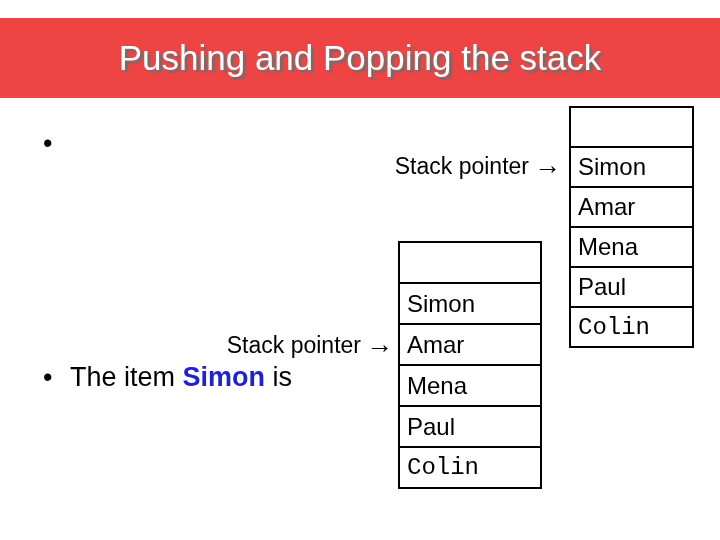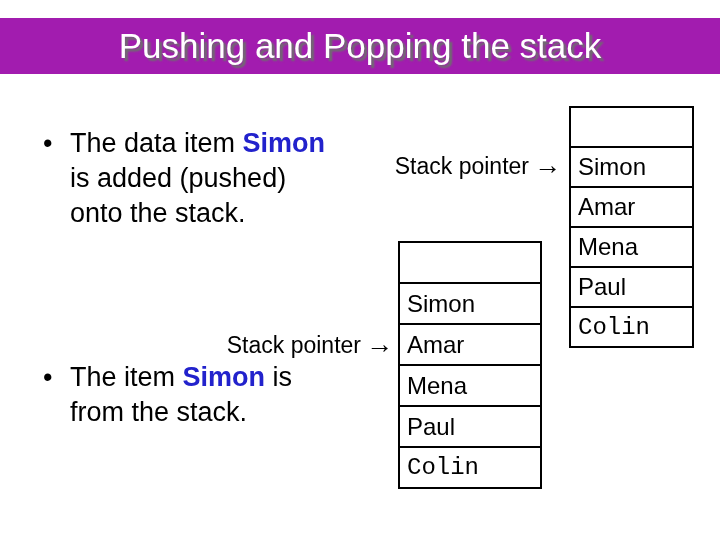--- a/index.html
+++ b/index.html
@@ -16,22 +16,22 @@
     font-family: "Liberation Sans", "DejaVu Sans", sans-serif;
     color: #000000;
   }
 
   
   .title-bar {
     position: absolute;
     left: 0;
     top: 18px;
     width: 720px;
-    height: 56px;
-    background: #a21caf;
+    height: 80px;
+    background: #ef4444;
     display: flex;
     align-items: center;
     justify-content: center;
   }
   .title-text {
     color: #ffffff;
     font-size: 35px;
     white-space: nowrap;
     text-shadow: 3px 3px 2px #6e6e6e;
   }
@@ -105,25 +105,20 @@
 <body>
 
 <div id="slide">
 
   <div class="title-bar">
     <div class="title-text">Pushing and Popping the stack</div>
   </div>
 
   <div class="bullet" id="bullet-1">
     <span class="marker">•</span>
-    <div class="lines">
-        <div class="line"><span>The data item </span><span class="hl">Simon</span></div>
-        <div class="line"><span>is added (pushed)</span></div>
-        <div class="line"><span>onto the stack.</span></div>
-      </div>
   </div>
 
   <div class="stack-pointer" id="pointer-pushed">
     <span>Stack pointer</span><span class="arrow">→</span>
   </div>
 
   <div class="stack-table" id="stack-pushed">
       <div class="stack-cell"></div>
       <div class="stack-cell">Simon</div>
       <div class="stack-cell">Amar</div>
@@ -142,17 +137,16 @@
       <div class="stack-cell">Amar</div>
       <div class="stack-cell">Mena</div>
       <div class="stack-cell">Paul</div>
       <div class="stack-cell">Colin</div>
     </div>
 
   <div class="bullet" id="bullet-2">
     <span class="marker">•</span>
     <div class="lines">
         <div class="line"><span>The item </span><span class="hl">Simon</span><span> is</span></div>
-        <div class="line"><span>from the stack.</span></div>
       </div>
   </div>
 
 </div>
 
 </body></html>

